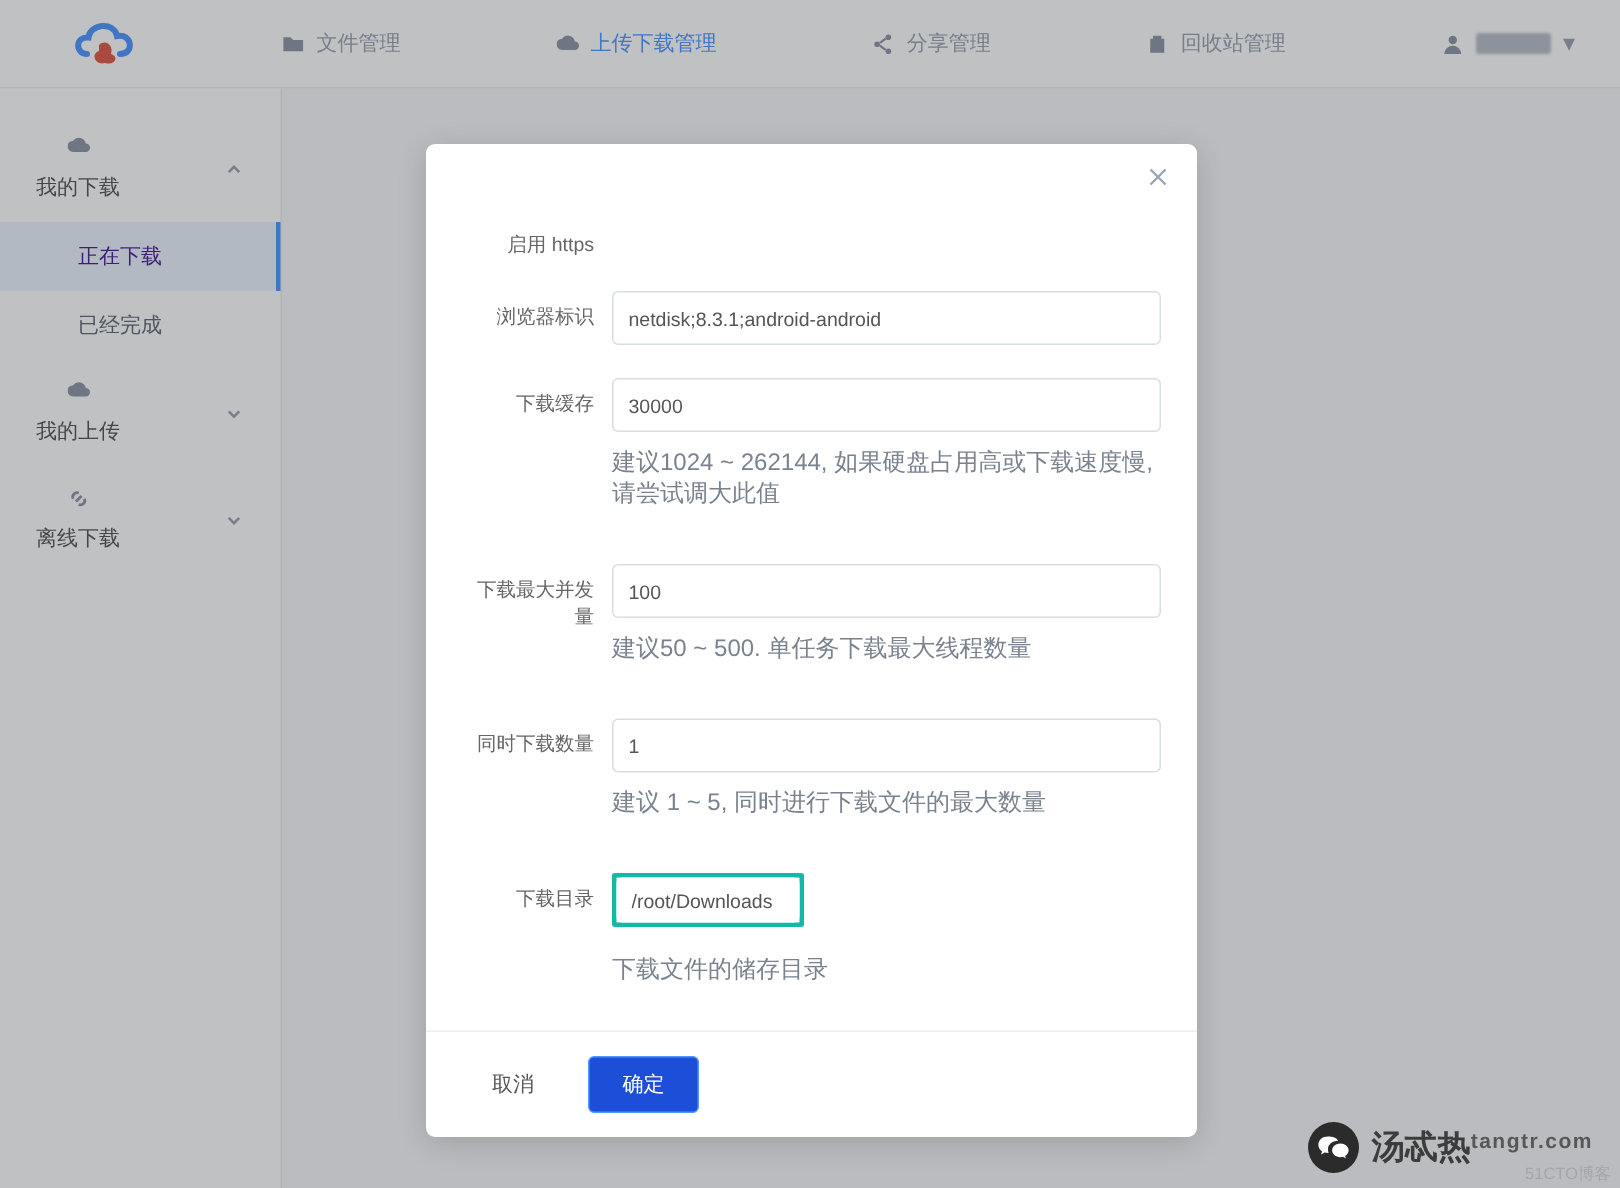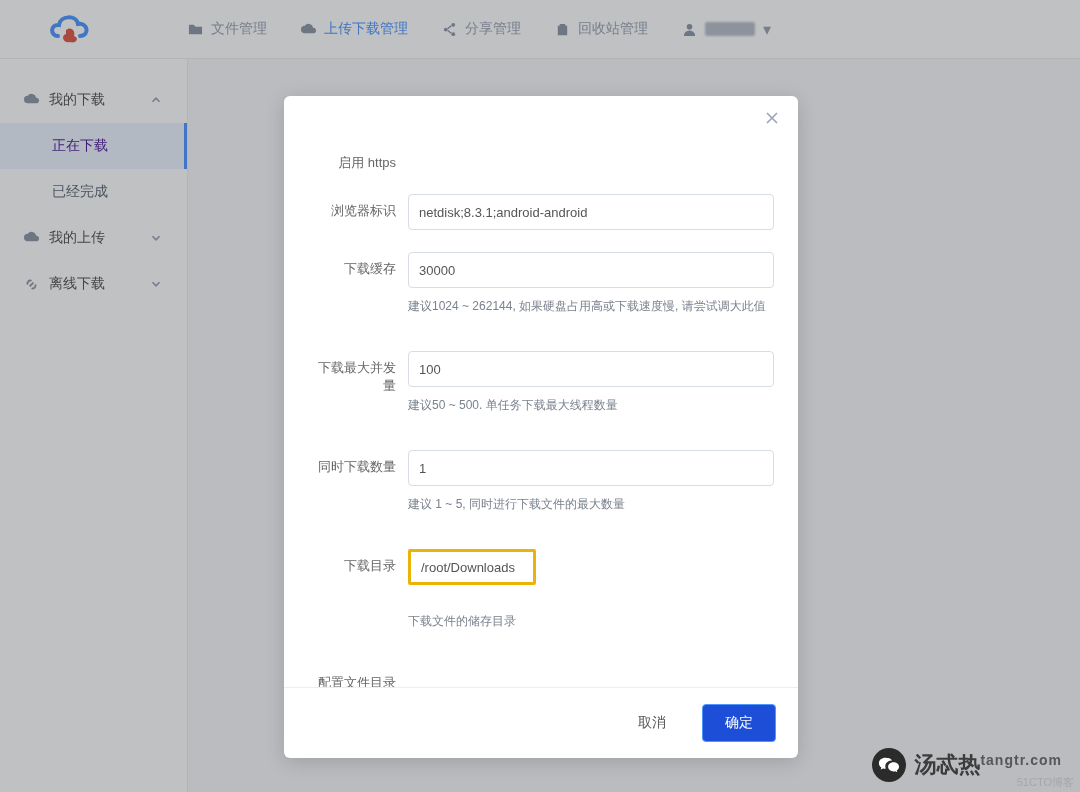--- a/index.html
+++ b/index.html
@@ -1,47 +1,47 @@
 <!DOCTYPE html>
 <html><head>
 <meta charset="utf-8">
 <style>
 * { box-sizing: border-box; margin: 0; padding: 0; }
 body { font-family: -apple-system, "Helvetica Neue", Arial, "Microsoft YaHei", sans-serif; width: 1080px; height: 792px; overflow: hidden; background: #f5f6f8; position: relative; color: #333; }
 .header { height: 59px; background: #fff; display: flex; align-items: center; border-bottom: 1px solid #eee; }
 .logo-wrap { width: 188px; display: flex; align-items: center; padding-left: 46px; }
 .logo-svg { width: 46px; height: 34px; }
-.topnav { flex: 1; display: flex; justify-content: flex-start; align-items: center; padding-right: 30px; gap: 34px; }
+.topnav { flex: 1; display: flex; justify-content: space-between; align-items: center; padding-right: 30px; gap: 34px; }
 .topnav-item { display: flex; align-items: center; gap: 8px; font-size: 14px; color: #9aa4b3; cursor: pointer; }
 .topnav-item.active { color: #4e97ff; }
 .topnav-user { display: flex; align-items: center; gap: 8px; color: #9aa4b3; }
 .user-blur { width: 50px; height: 14px; background: #b9c0c9; filter: blur(1px); border-radius: 2px; }
 .page { display: flex; height: calc(792px - 59px); }
 .sidebar { width: 188px; background: #fff; border-right: 1px solid #eee; padding-top: 18px; font-size: 14px; color: #555; }
 .sb-group { padding: 14px 24px; display: flex; align-items: center; justify-content: space-between; cursor: pointer; color: #555; }
-.sb-left { display: flex; align-items: center; gap: 10px; }
+.sb-left { display: flex; align-items: center; gap: 10px; flex-direction: column; }
 .sb-item { padding: 14px 24px 14px 52px; cursor: pointer; color: #606a78; }
 .sb-item.active { background: #edf4ff; color: #4c1d95; border-right: 3px solid #4e97ff; }
 .chev { width: 14px; height: 14px; display: inline-block; }
 .sb-icon { width: 15px; height: 15px; color: #8c97a6; }
 .main { flex: 1; position: relative; background: #f7f8fa; }
 .overlay { position: absolute; inset: 0; background: rgba(30,33,40,0.28); }
 .modal { position: absolute; left: 284px; top: 96px; width: 514px; height: 662px; background: #fff; border-radius: 6px; box-shadow: 0 4px 20px rgba(0,0,0,0.15); display: flex; flex-direction: column; padding-top: 48px; }
 .close { position: absolute; top: 14px; right: 18px; cursor: pointer; color: #9aa4b3; }
 .modal-body { flex: 1; overflow: hidden; padding: 0 24px; }
 .row { display: flex; margin-bottom: 22px; }
 .row.first { margin-top: 2px; }
 .lab { width: 100px; text-align: right; padding-right: 12px; font-size: 13px; color: #666; padding-top: 8px; }
 .field { flex: 1; }
 .inp { width: 100%; height: 36px; border: 1px solid #d8dde4; border-radius: 4px; padding: 0 10px; font-size: 13px; color: #555; background: #fff; }
-.hint { font-size: 12px; color: #7a828e; margin-top: 10px; }
-.hl { border: 3px solid #eab308; border-radius: 2px; position: relative; }
+.hint { font-size: 16px; color: #7a828e; margin-top: 10px; }
+.hl { border: 3px solid #14b8a6; border-radius: 2px; position: relative; }
 .hl .inp { border: 0; }
 .group-spacer { height: 14px; }
-.modal-footer { border-top: 1px solid #eee; padding: 16px 22px; display: flex; justify-content: flex-end; gap: 14px; }
+.modal-footer { border-top: 1px solid #eee; padding: 16px 22px; display: flex; gap: 14px; }
 .btn { padding: 9px 22px; border-radius: 4px; border: 1px solid #d8dde4; background: #fff; font-size: 14px; color: #555; cursor: pointer; }
 .btn.primary { background: #1d4ed8; color: #fff; border-color: #4e97ff; }
 .watermark { position: absolute; right: 18px; bottom: 10px; color: #3c3c3c; display: flex; align-items: center; gap: 8px; font-weight: 600; }
 .wm-icon { width: 34px; height: 34px; background: #2b2b2b; border-radius: 50%; display: flex; align-items: center; justify-content: center; color: #fff; font-size: 20px; }
 .wm-text { display: flex; flex-direction: row; line-height: 1.1; }
 .wm-main { font-size: 22px; }
 .wm-sub { font-size: 14px; letter-spacing: 1px; color: #575757; }
 .faint { position: absolute; right: 6px; bottom: 2px; font-size: 11px; color: rgba(0,0,0,0.12); }
 </style>
 </head>
@@ -184,21 +184,21 @@
     </div>
     <div class="group-spacer"></div>
 
     <div class="row">
       <div class="lab">下载目录</div>
       <div class="field">
         <div class="hl" style="width:128px;display:inline-block;">
           <input class="inp" style="height: 30px;" value="/root/Downloads">
         </div>
         <div style="position:absolute;margin-top:-36px;margin-left:0;width:370px;height:36px;border:1px solid #d8dde4;border-radius:4px;z-index:-1;"></div>
-        <div class="hint" style="margin-top:28px;">下载文件的储存目录</div>
+        <div class="hint" style="margin-top:18px;">下载文件的储存目录</div>
       </div>
     </div>
     <div class="group-spacer"></div>
 
     <div class="row">
       <div class="lab">配置文件目录</div>
     </div>
 
   </div>
   <div class="modal-footer">

